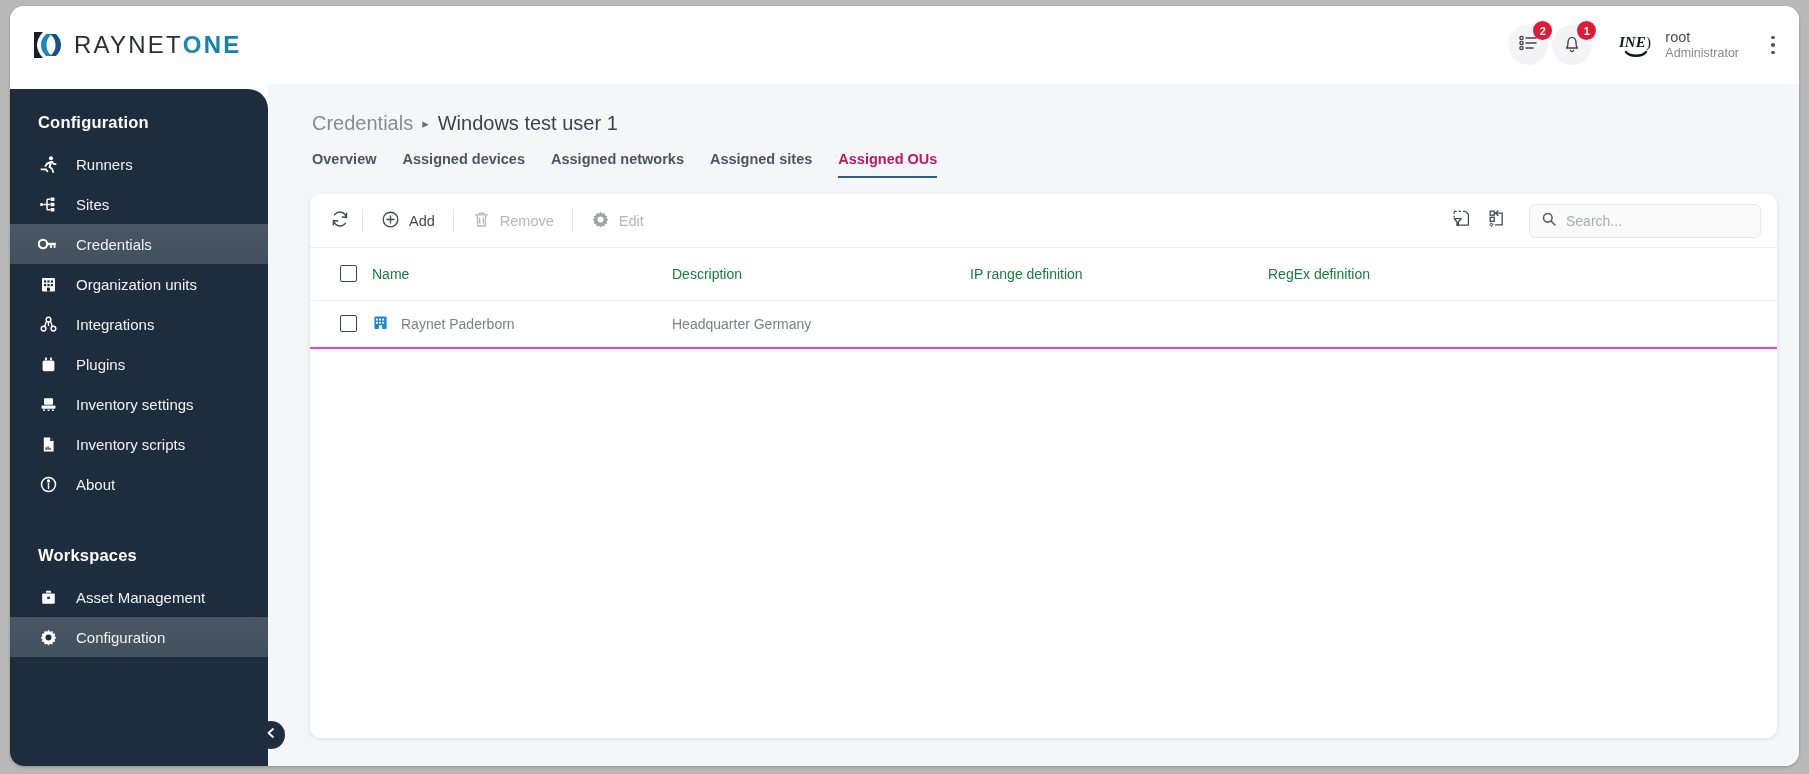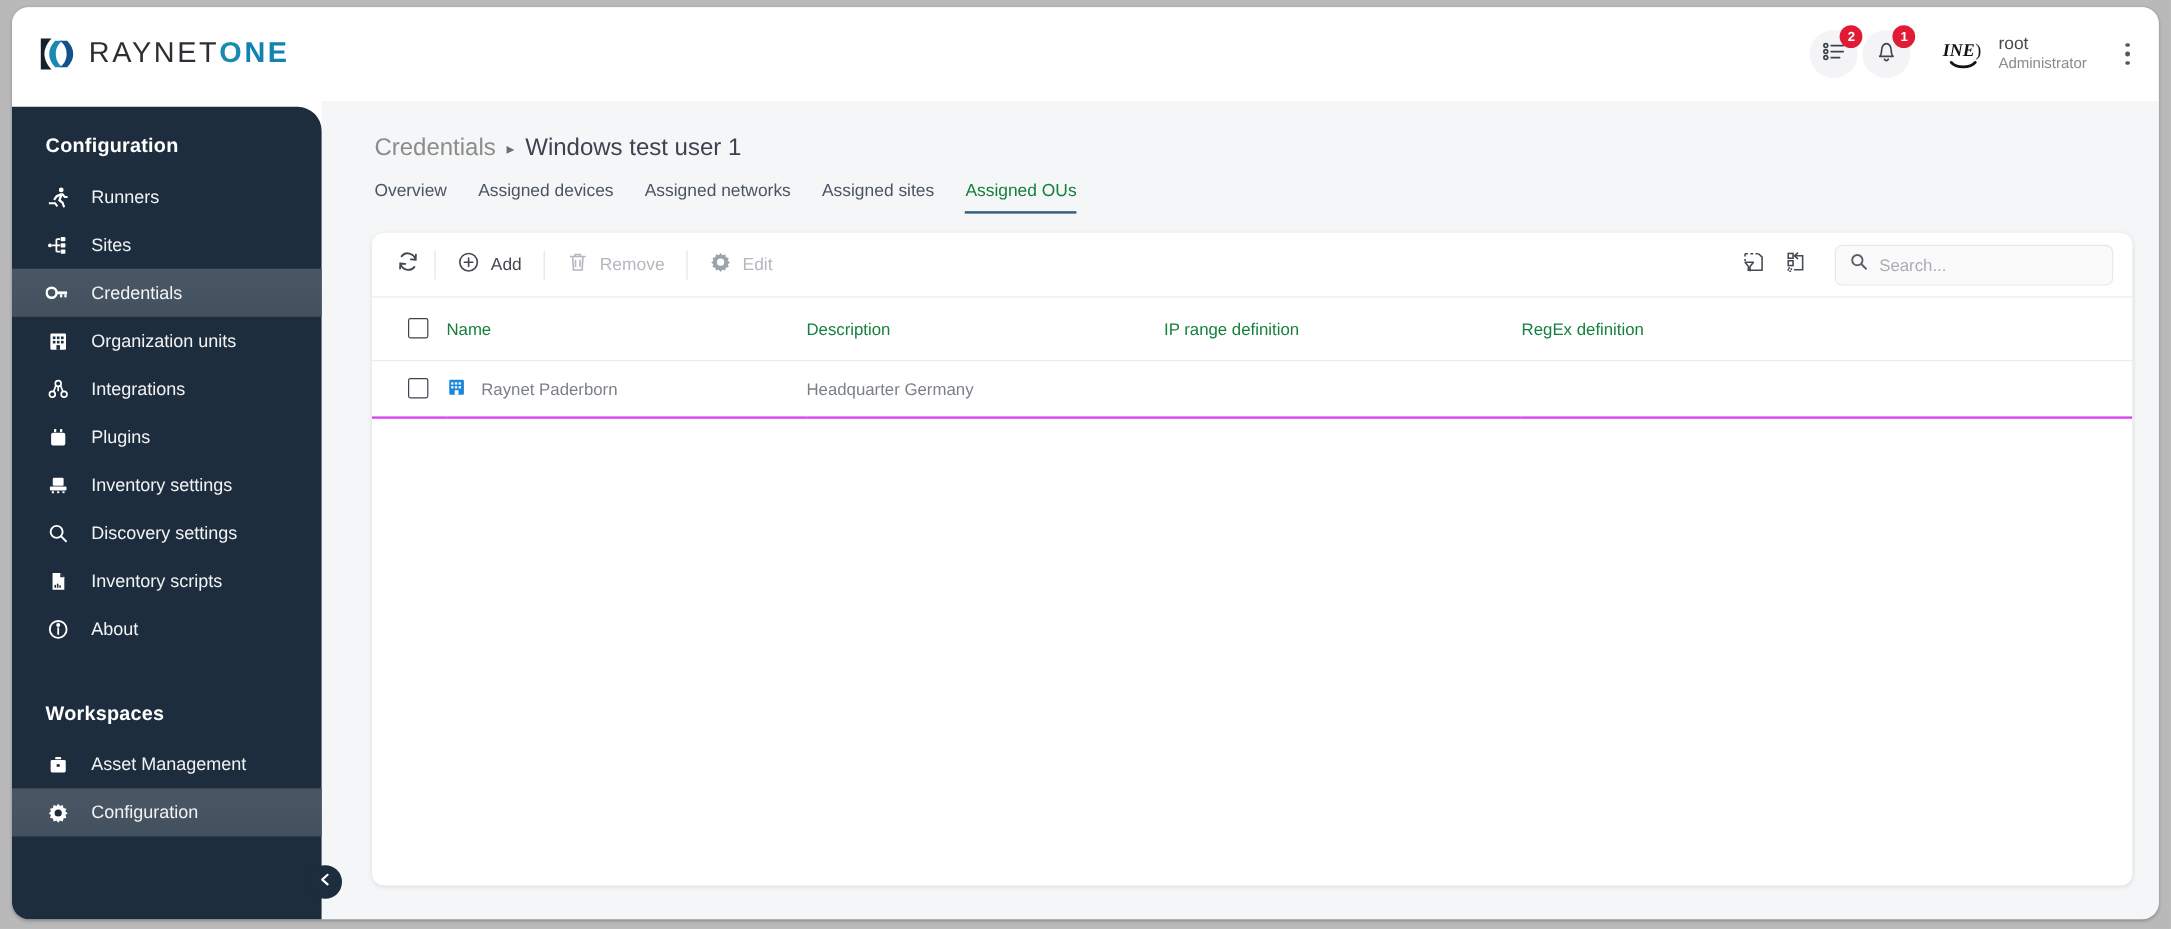--- a/index.html
+++ b/index.html
@@ -118,28 +118,28 @@
     font-size: 20px; color: #3c4350;
     display: flex; align-items: center; gap: 9px;
     padding: 8px 0 0 2px;
   }
   .breadcrumb .crumb-root { color: #8c8c8c; cursor: pointer; }
   .breadcrumb .sep { color: #6d6d6d; font-size: 13px; }
   .breadcrumb .crumb-current { color: #3c4350; }
 
   .tabs {
     display: flex; align-items: flex-end; gap: 26px;
-    margin-top: 16px; padding-left: 2px;
+    margin-top: 16px; padding-left: 2px; font-weight: bold;
   }
   .tab {
     font-size: 14.5px; color: #4b5563;
     padding-bottom: 9px; cursor: pointer;
     border-bottom: 2.5px solid transparent;
   }
-  .tab.active { color: #15803d; border-bottom-color: #2f5d7c; }
+  .tab.active { color: #be185d; border-bottom-color: #2f5d7c; }
 
   .card {
     margin-top: 16px;
     background: #ffffff;
     border-radius: 10px;
     height: 544px;
     box-shadow: 0 1px 4px rgba(0,0,0,.10);
     overflow: hidden;
   }
   .toolbar {
@@ -352,29 +352,20 @@
             <rect x="5" y="3.2" width="9" height="6.6" rx="1"></rect>
             <rect x="2.6" y="10.4" width="13.8" height="3.4" rx=".8"></rect>
             <rect x="4.2" y="14.4" width="1.8" height="1.6"></rect>
             <rect x="8.6" y="14.4" width="1.8" height="1.6"></rect>
             <rect x="13" y="14.4" width="1.8" height="1.6"></rect>
           </svg>
       </span>
       <span>Inventory settings</span>
     </div>
 
-    <div class="side-item">
-      <span class="ico">
-        <svg width="19" height="19" viewBox="0 0 19 19" fill="none" stroke="#fff" stroke-width="1.6">
-            <circle cx="8.2" cy="8.2" r="5"></circle>
-            <line x1="12" y1="12" x2="16" y2="16" stroke-linecap="round"></line>
-          </svg>
-      </span>
-      <span>Discovery settings</span>
-    </div>
 
     <div class="side-item">
       <span class="ico">
         <svg width="19" height="19" viewBox="0 0 19 19" fill="#fff">
             <path d="M4.8 2.6 L11.2 2.6 L14.6 6 L14.6 16.4 L4.8 16.4 Z"></path>
             <path d="M11.2 2.6 L11.2 6 L14.6 6 Z" fill="#1e2d3d"></path>
             <rect x="6.4" y="12.4" width="1.3" height="2.4" fill="#1e2d3d"></rect>
             <rect x="8.4" y="11.4" width="1.3" height="3.4" fill="#1e2d3d"></rect>
             <rect x="10.4" y="12.8" width="1.3" height="2" fill="#1e2d3d"></rect>
           </svg>

